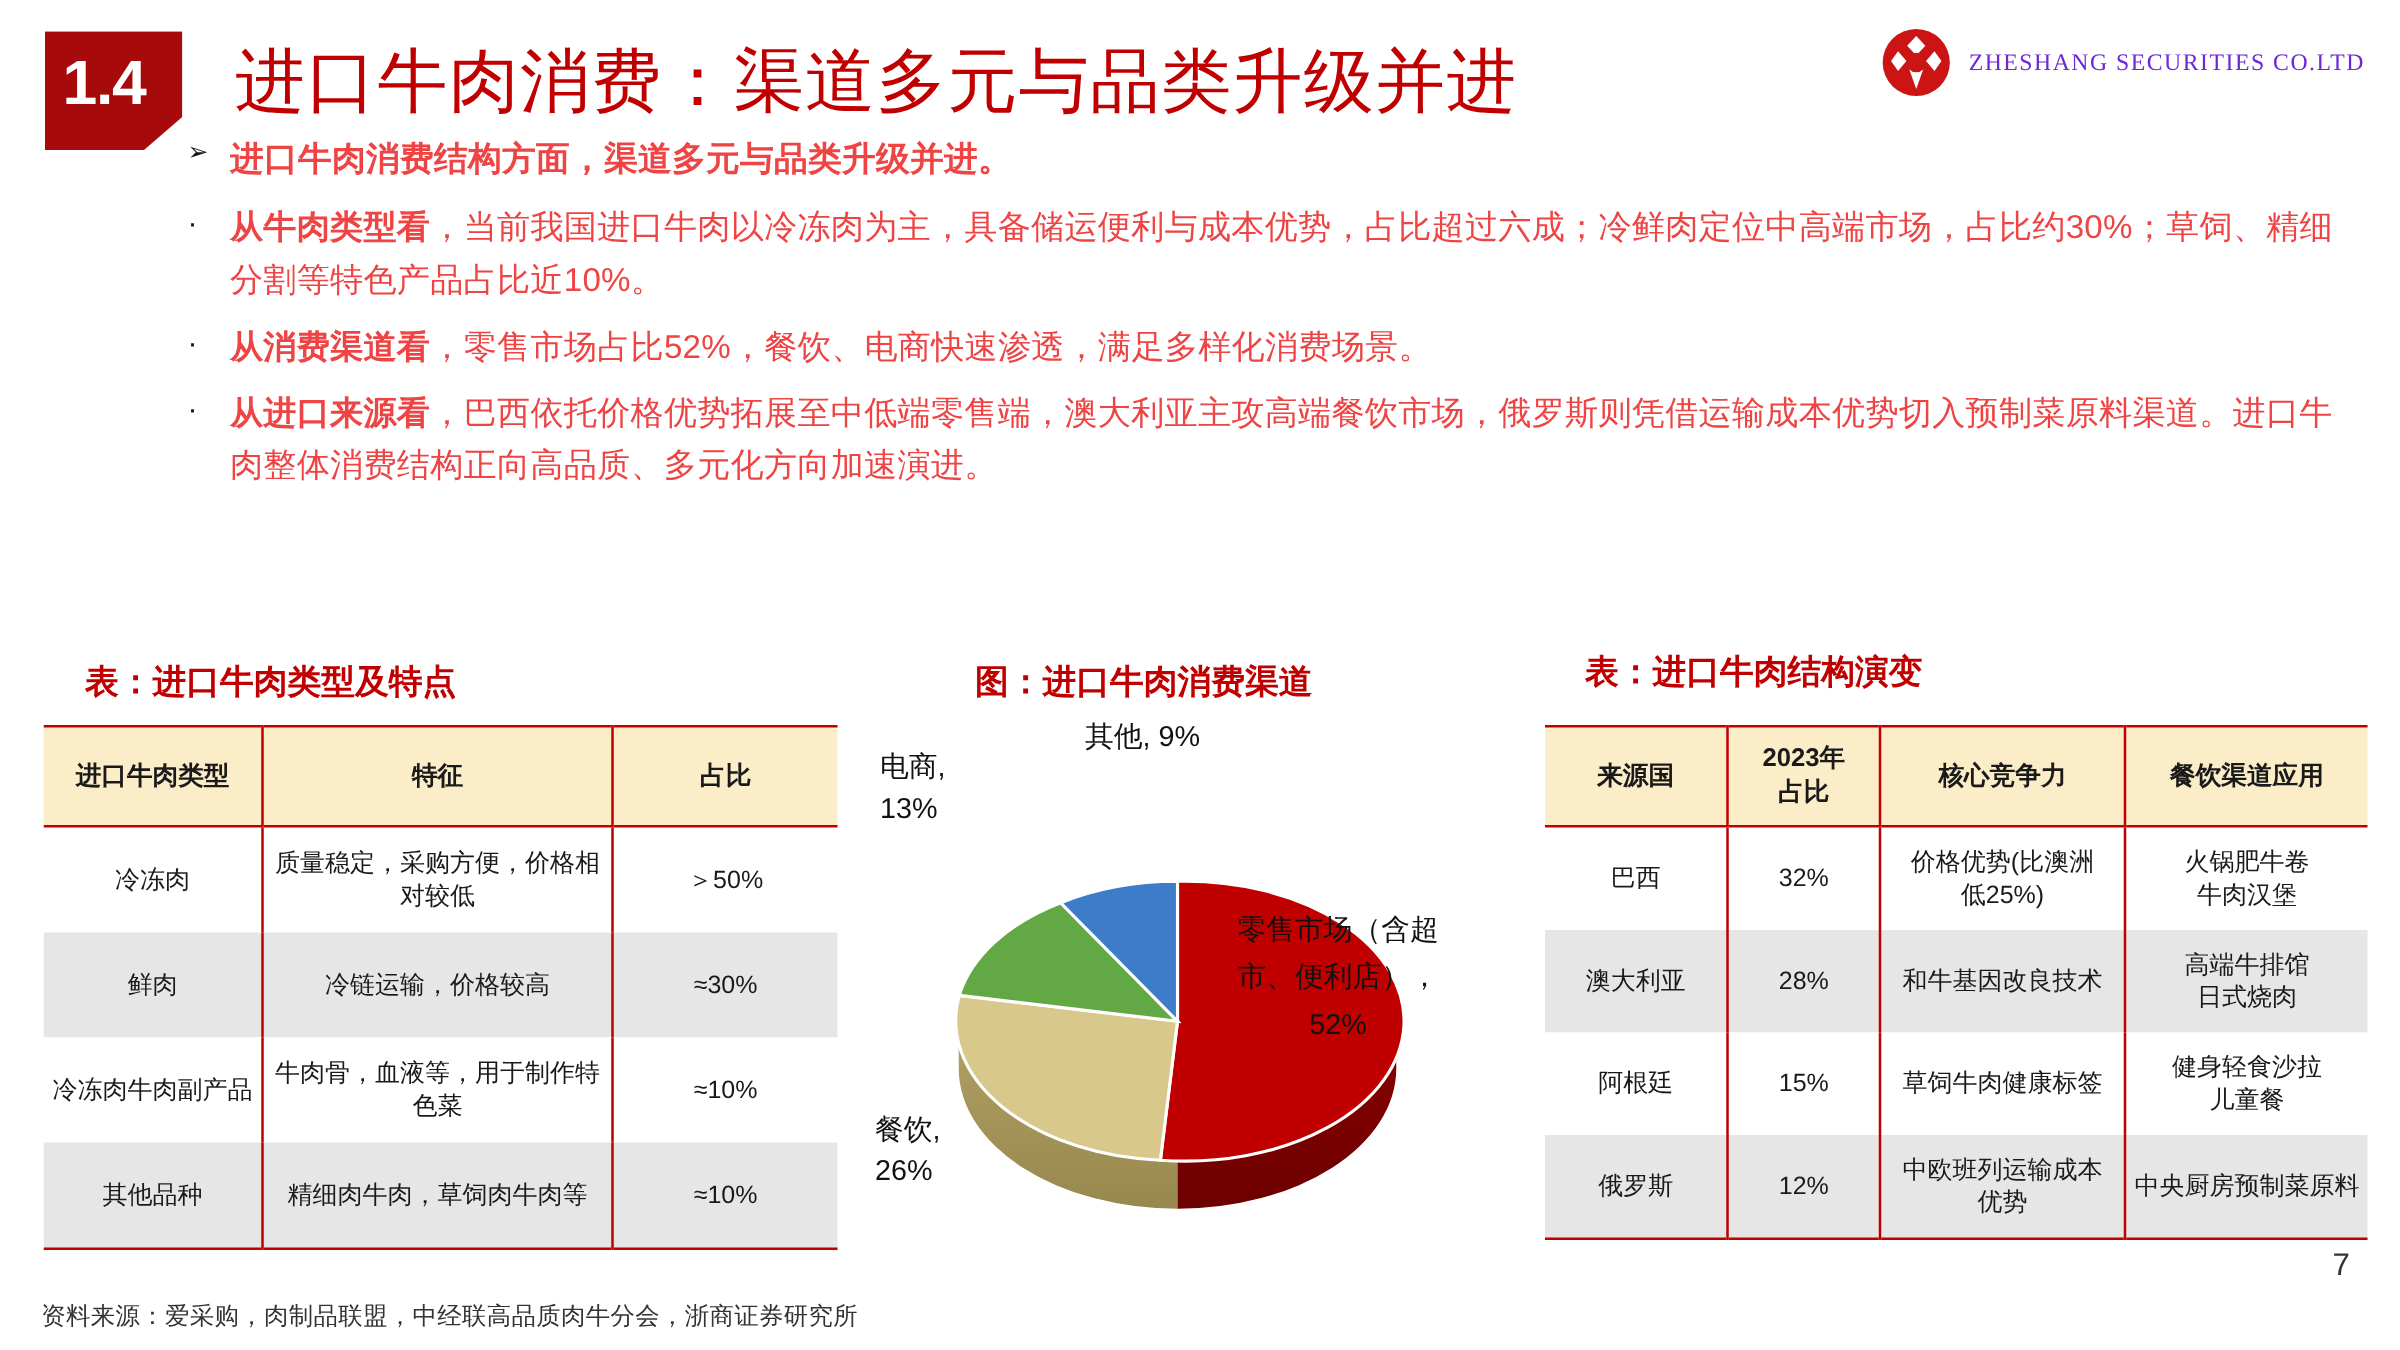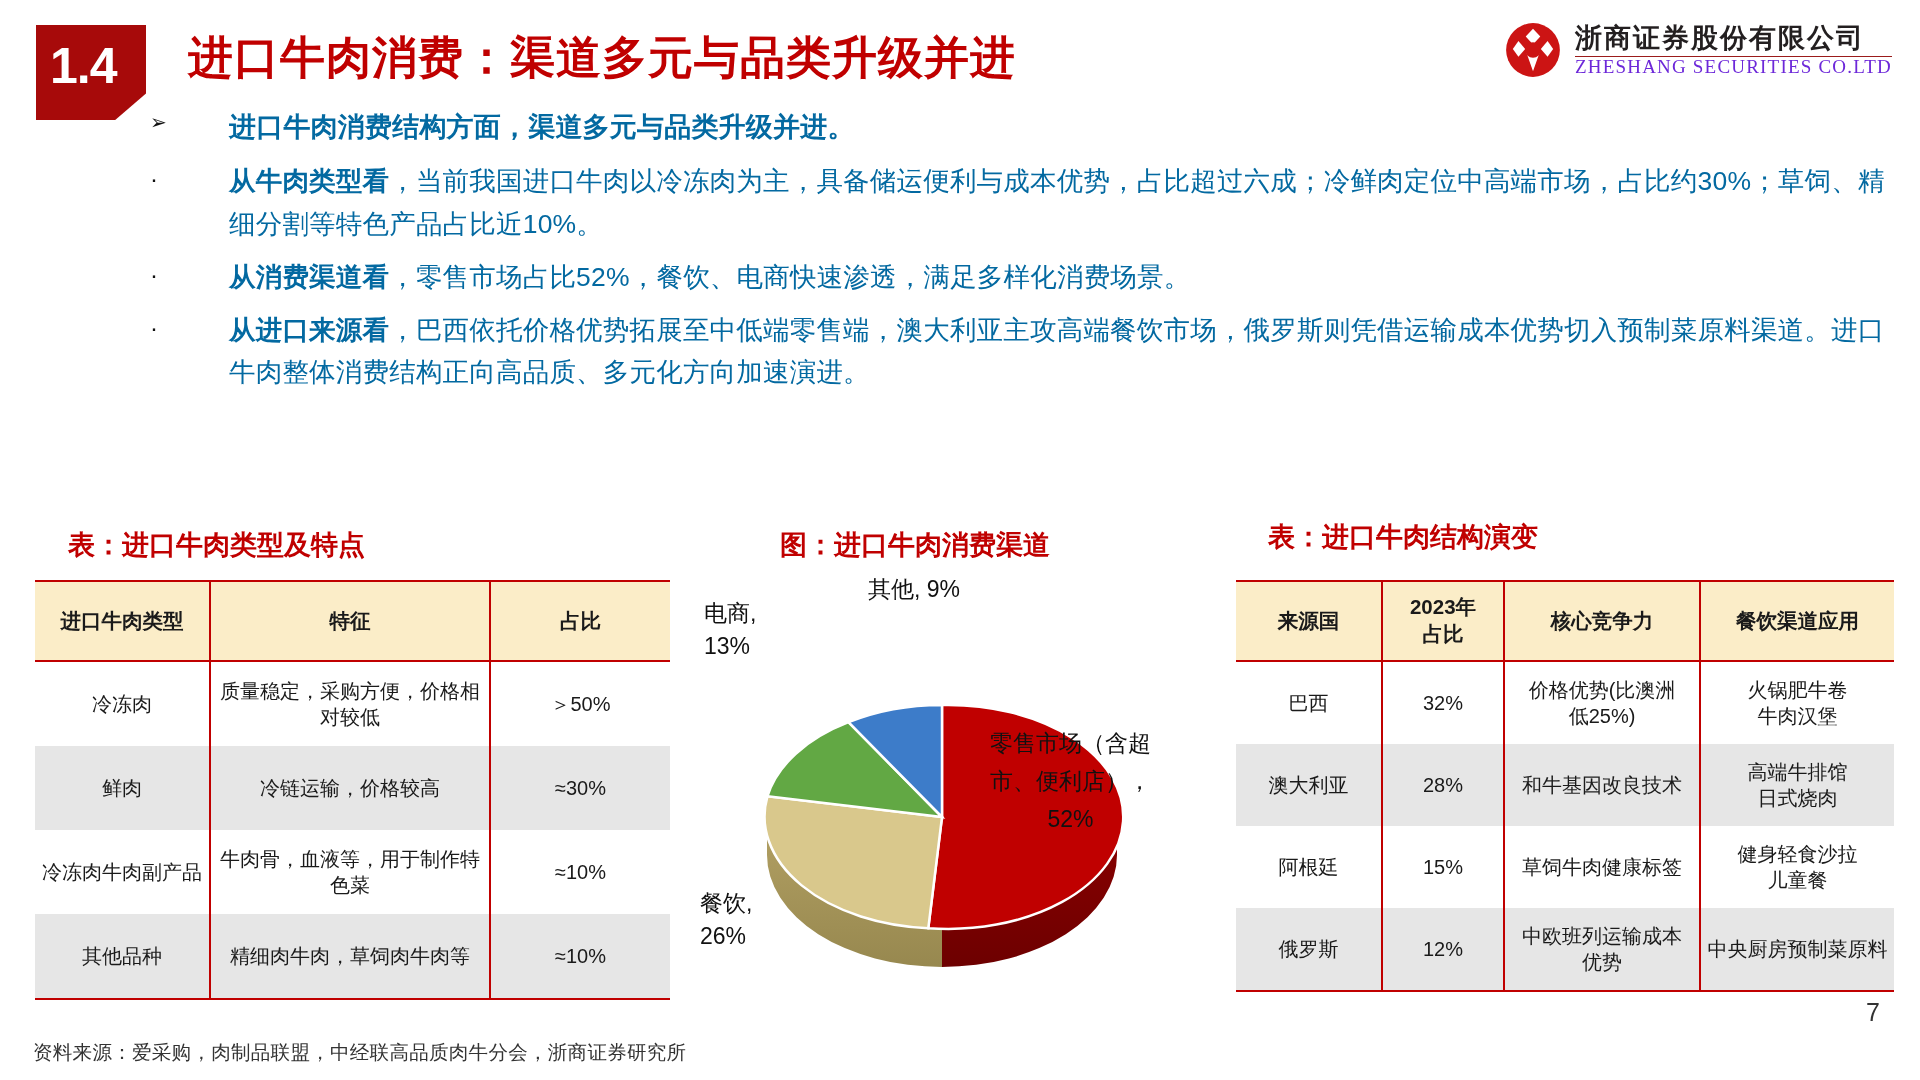--- a/index.html
+++ b/index.html
@@ -18,21 +18,21 @@
     background:#a70a0a;
     clip-path:polygon(0 0, 100% 0, 100% 72%, 72% 100%, 0 100%);
     display:flex;align-items:center;justify-content:flex-start;
   }
   .badge-num{
     color:#ffffff;font-size:50px;font-weight:bold;line-height:1;
     margin-left:14px;margin-top:-14px;letter-spacing:-1px;
   }
   .title{
     position:absolute;left:188px;top:28px;
-    font-size:45px;font-weight:bold;color:#c00000;
+    font-size:56px;font-weight:normal;color:#c00000;
     letter-spacing:1px;white-space:nowrap;
   }
   .logo{
     position:absolute;right:28px;top:22px;
     display:flex;align-items:center;gap:14px;
   }
   .logo-mark{width:56px;height:56px;flex:0 0 auto;}
   .logo-txt{display:flex;flex-direction:column;line-height:1;}
   .logo-cn{
     font-size:27px;font-weight:bold;color:#231f20;letter-spacing:2px;
@@ -45,23 +45,22 @@
 
   
   .bullets{position:absolute;left:150px;top:106px;width:1740px;}
   .b-row{display:flex;align-items:flex-start;margin-bottom:10px;}
   .b-mark{
     flex:0 0 auto;width:34px;font-size:24px;color:#111;
     line-height:1.62;text-align:left;
   }
   .b-mark.tri{font-size:20px;}
   .b-text{
-    font-size:26.5px;color:#0369a1;line-height:1.62;
+    font-size:26.5px;color:#ef4444;line-height:1.62;
     letter-spacing:.2px;
-    margin-left:45px;
   }
   .b-text.lead{font-weight:bold;font-size:27px;}
   .b-text b{font-weight:bold;}
 
   
   .sec-title{
     position:absolute;font-size:27px;font-weight:bold;color:#c00000;
     white-space:nowrap;
     margin-left:20px;
   }
@@ -132,21 +131,20 @@
   <div class="logo">
     <svg class="logo-mark" viewBox="0 0 100 100">
       <circle cx="50" cy="50" r="48" fill="#cc1414"></circle>
       <path d="M50 12 L63 26 L50 40 L37 26 Z" fill="#ffffff"></path>
       <path d="M50 42 L62 54 L50 88 L38 54 Z" fill="#ffffff"></path>
       <path d="M24 34 L36 48 L24 62 L14 48 Z" fill="#ffffff"></path>
       <path d="M76 34 L86 48 L76 62 L64 48 Z" fill="#ffffff"></path>
       <circle cx="50" cy="50" r="14" fill="#cc1414"></circle>
     </svg>
     <div class="logo-txt">
-      <span class="logo-cn">浙商证券股份有限公司</span>
       <span class="logo-en">ZHESHANG SECURITIES CO.LTD</span>
     </div>
   </div>
 
   <div class="bullets">
     <div class="b-row">
       <span class="b-mark tri">➢</span>
       <span class="b-text lead">进口牛肉消费结构方面，渠道多元与品类升级并进。</span>
     </div>
     <div class="b-row">

